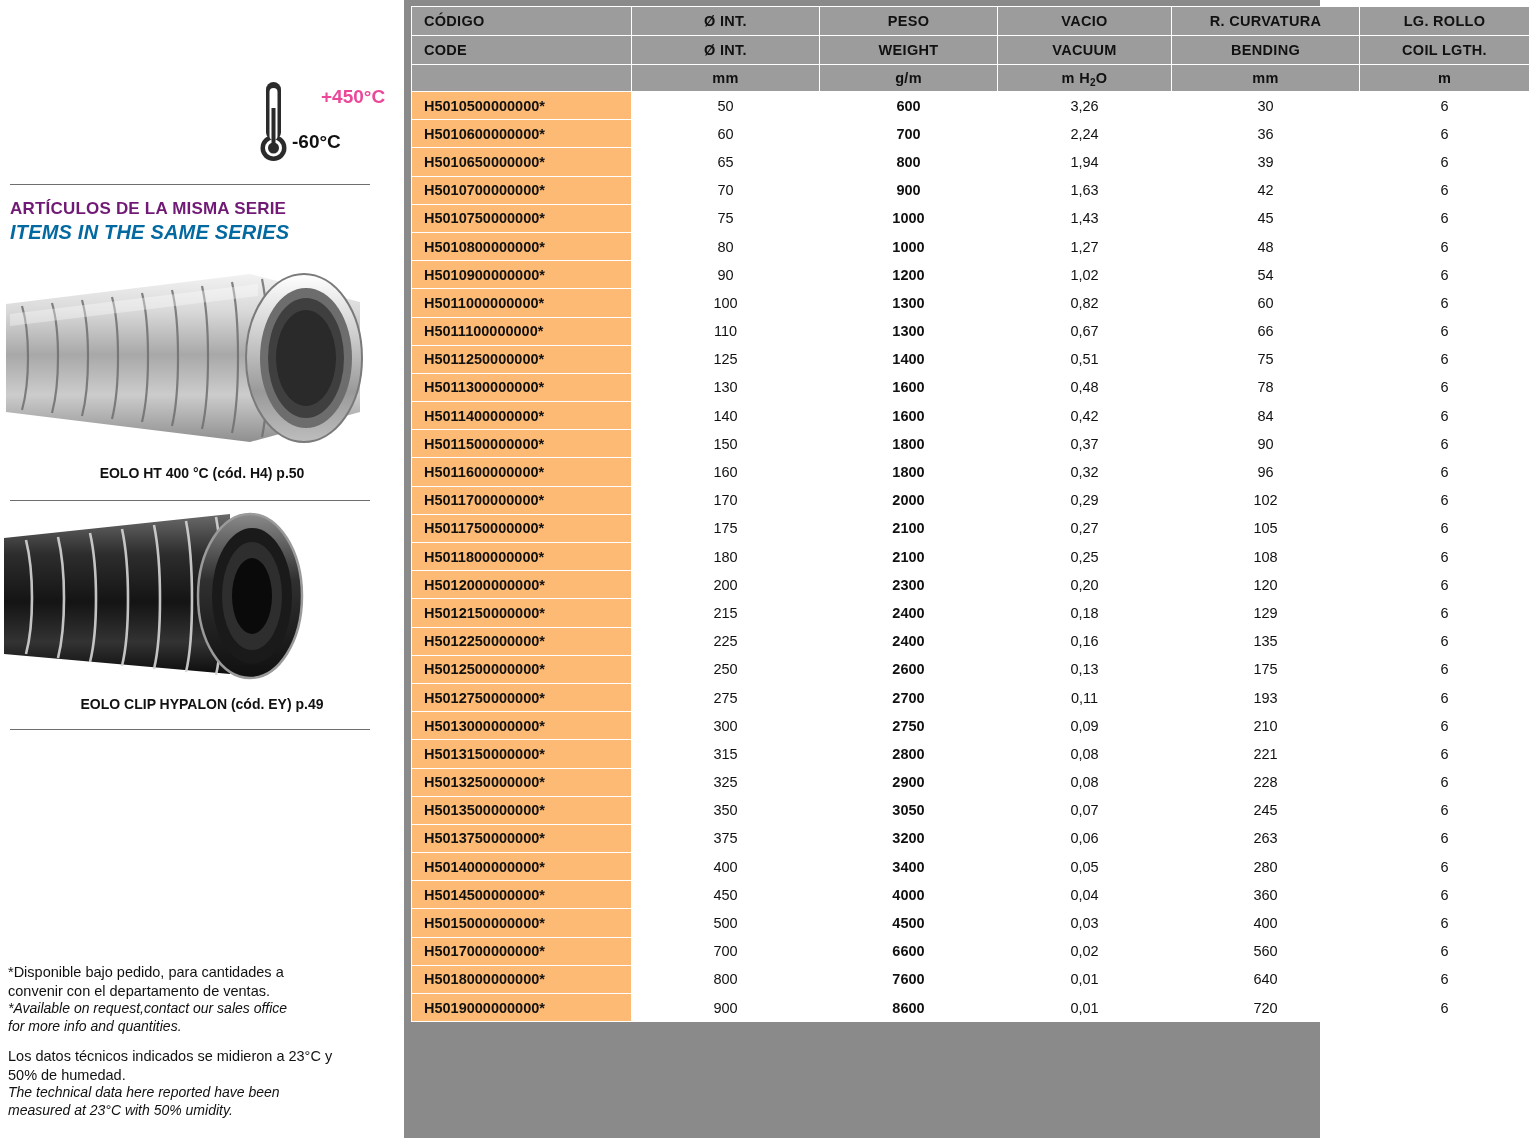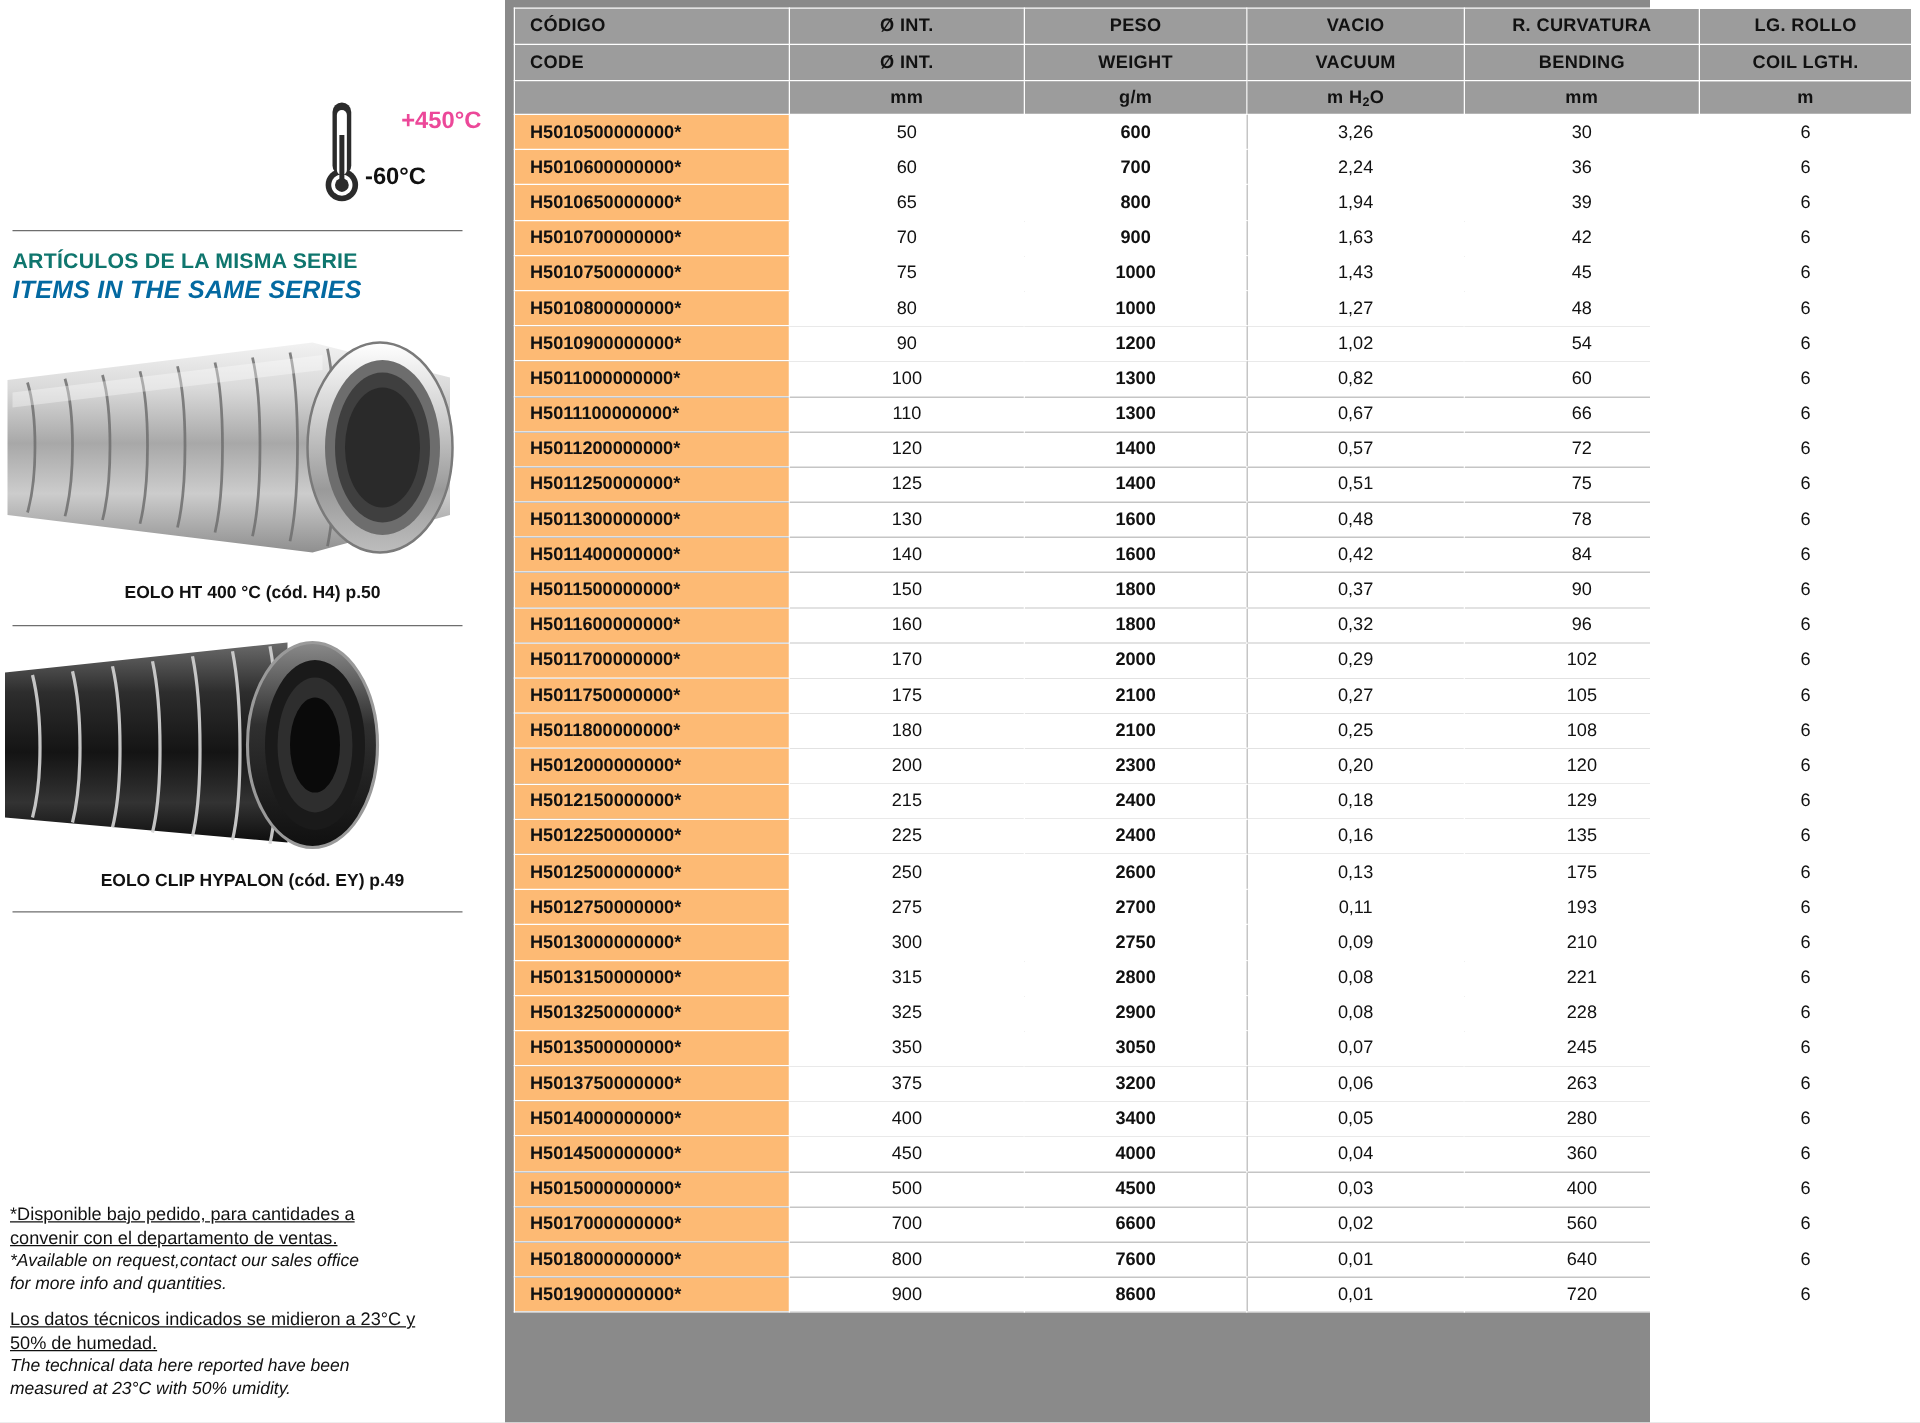--- a/index.html
+++ b/index.html
@@ -84,21 +84,21 @@
 
   .series-label {
     position: absolute;
     left: 10px;
     top: 199px;
     width: 380px;
   }
   .series-es {
     font-size: 17px;
     font-weight: bold;
-    color: #0f766e;
+    color: #701a75;
     letter-spacing: 0.2px;
   }
   .series-en {
     font-size: 20px;
     font-weight: bold;
     font-style: italic;
     color: #0369a1;
     letter-spacing: 0.2px;
     margin-top: 2px;
   }
@@ -119,21 +119,21 @@
     color: #111;
     margin-top: 8px;
   }
 
   .notes {
     position: absolute;
     left: 8px;
     width: 388px;
     color: #111;
   }
-  .note-es { font-size: 14.5px; line-height: 1.28; text-decoration: underline; }
+  .note-es { font-size: 14.5px; line-height: 1.28; }
   .note-en { font-size: 14px; font-style: italic; line-height: 1.28; }
 
   
   .table-area {
     position: absolute;
     left: 404px;
     top: 0;
     width: 916px;
     height: 1138px;
     background: #8a8a8a;
@@ -412,28 +412,20 @@
           </tr>
           <tr>
             <td class="code">H5011100000000*</td>
             <td>110</td>
             <td class="weight">1300</td>
             <td>0,67</td>
             <td>66</td>
             <td>6</td>
           </tr>
           <tr>
-            <td class="code">H5011200000000*</td>
-            <td>120</td>
-            <td class="weight">1400</td>
-            <td>0,57</td>
-            <td>72</td>
-            <td>6</td>
-          </tr>
-          <tr>
             <td class="code">H5011250000000*</td>
             <td>125</td>
             <td class="weight">1400</td>
             <td>0,51</td>
             <td>75</td>
             <td>6</td>
           </tr>
           <tr>
             <td class="code">H5011300000000*</td>
             <td>130</td>

